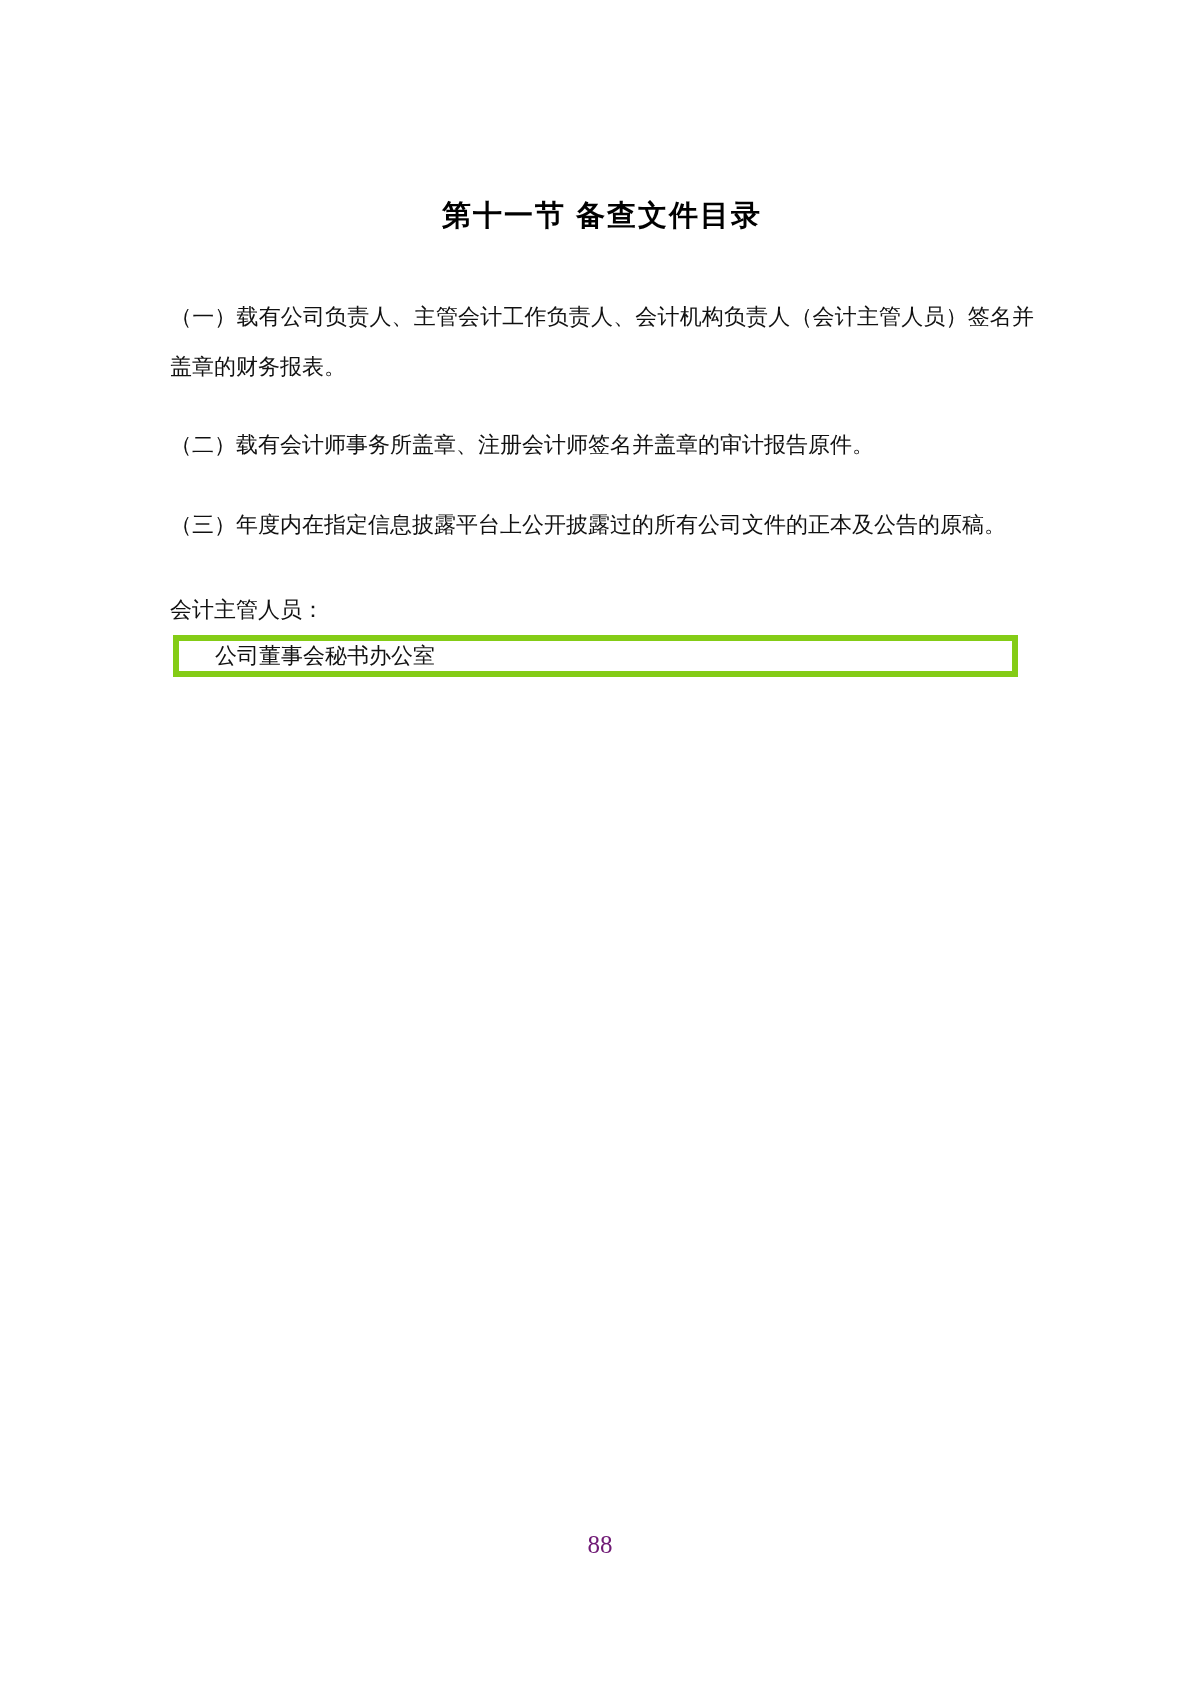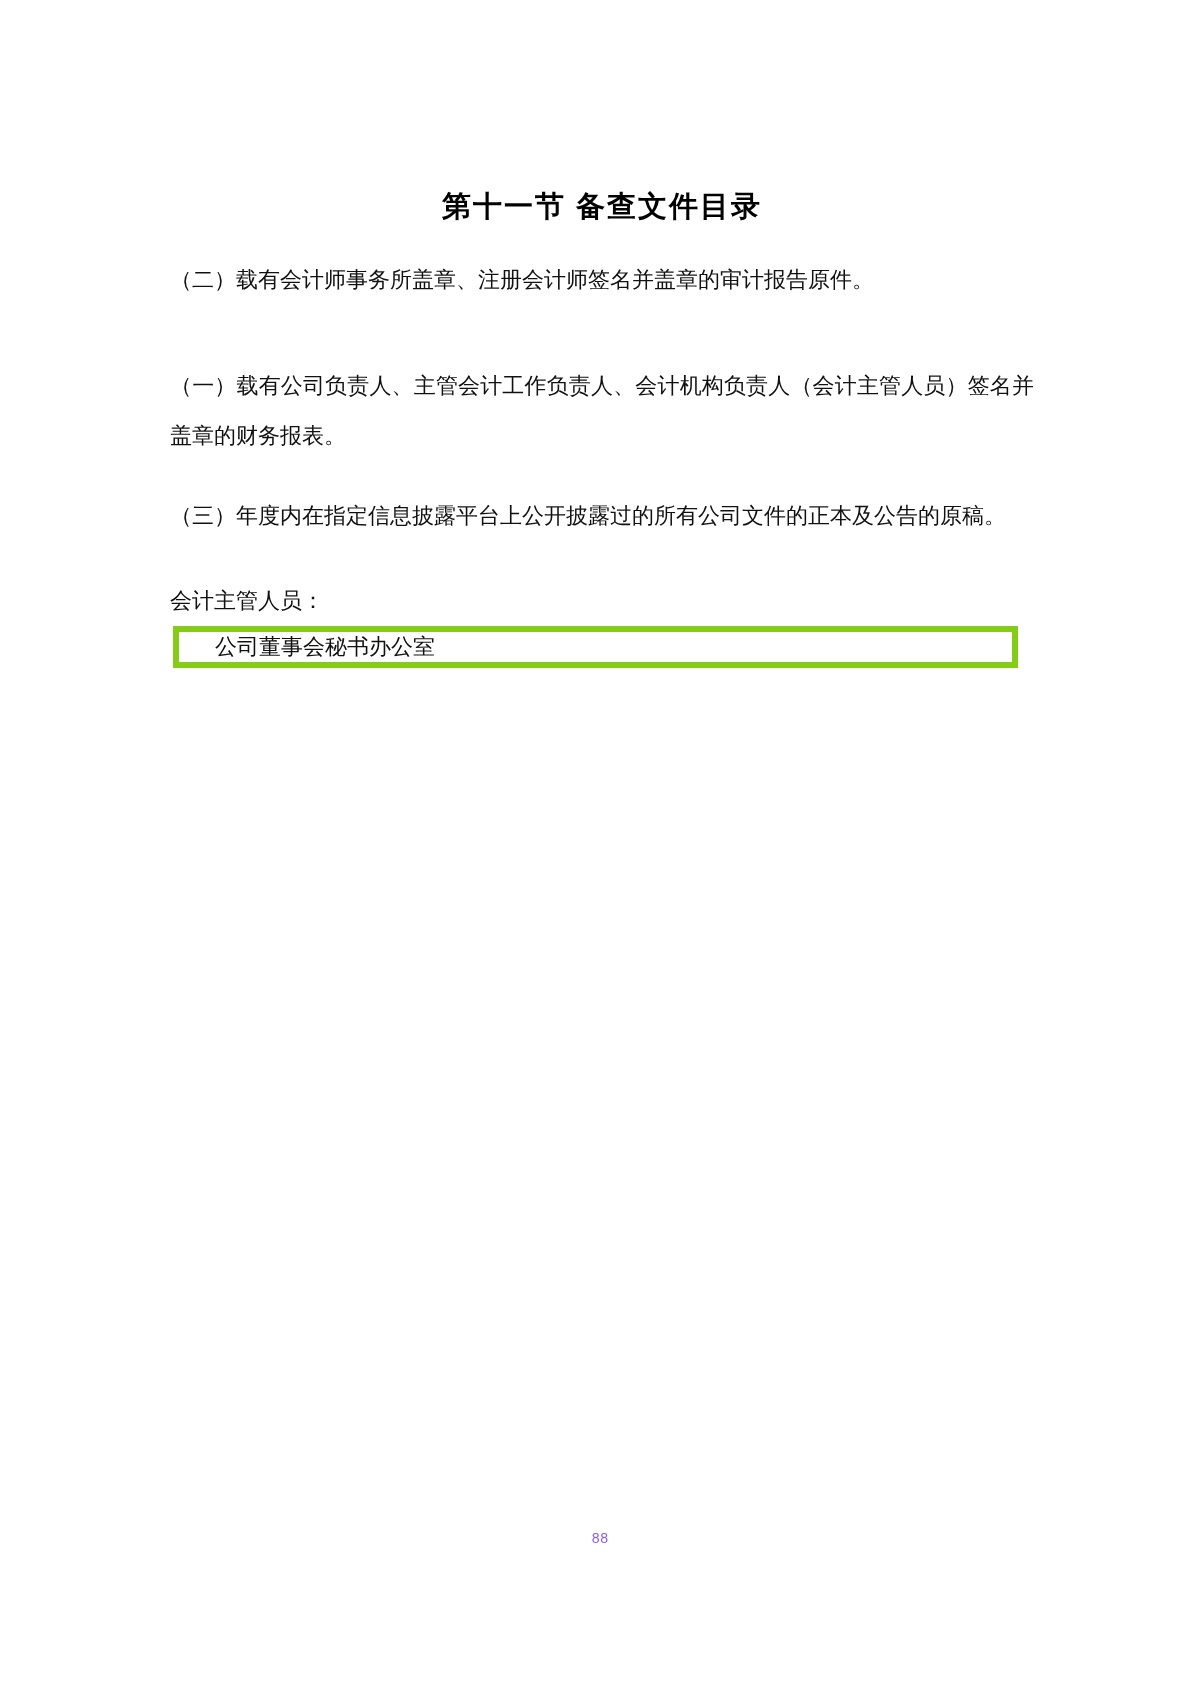--- a/index.html
+++ b/index.html
@@ -16,21 +16,21 @@
     font-family: "Liberation Serif", "DejaVu Serif", serif;
     color: #000000;
   }
   .content {
     position: absolute;
     left: 170px;
     right: 166px;
     top: 0;
   }
   .doc-title {
-    margin: 4px;
+    margin: 13px;
     padding-top: 183px;
     text-align: center;
     font-family: "Liberation Sans", "DejaVu Sans", sans-serif;
     font-weight: 700;
     font-size: 29px;
     letter-spacing: 2px;
     color: #000000;
   }
   .body-paragraph {
     margin: 0;
@@ -66,36 +66,36 @@
     padding-left: 36px;
     color: #111111;
     white-space: nowrap;
   }
   .page-number {
     position: absolute;
     left: 0;
     right: 0;
     top: 1531px;
     text-align: center;
-    font-family: Liberation Mono, monospace;
-    font-size: 14px;
-    color: #8b5cf6;
+    font-family: Liberation Serif, serif;
+    font-size: 25px;
+    color: #701a75;
   }
 </style>
 </head>
 <body>
 
 <div class="page">
   <div class="content">
 
     <h1 class="doc-title">第十一节 备查文件目录</h1>
 
+    <p class="body-paragraph para-1">（一）载有公司负责人、主管会计工作负责人、会计机构负责人（会计主管人员）签名并盖章的财务报表。</p>
+
     <p class="body-paragraph para-2">（二）载有会计师事务所盖章、注册会计师签名并盖章的审计报告原件。</p>
-
-    <p class="body-paragraph para-1">（一）载有公司负责人、主管会计工作负责人、会计机构负责人（会计主管人员）签名并盖章的财务报表。</p>
 
     <p class="body-paragraph para-3">（三）年度内在指定信息披露平台上公开披露过的所有公司文件的正本及公告的原稿。</p>
 
     <p class="address-label">会计主管人员：</p>
 
     <div class="address-box">
       <span class="address-value">公司董事会秘书办公室</span>
     </div>
 
   </div>

